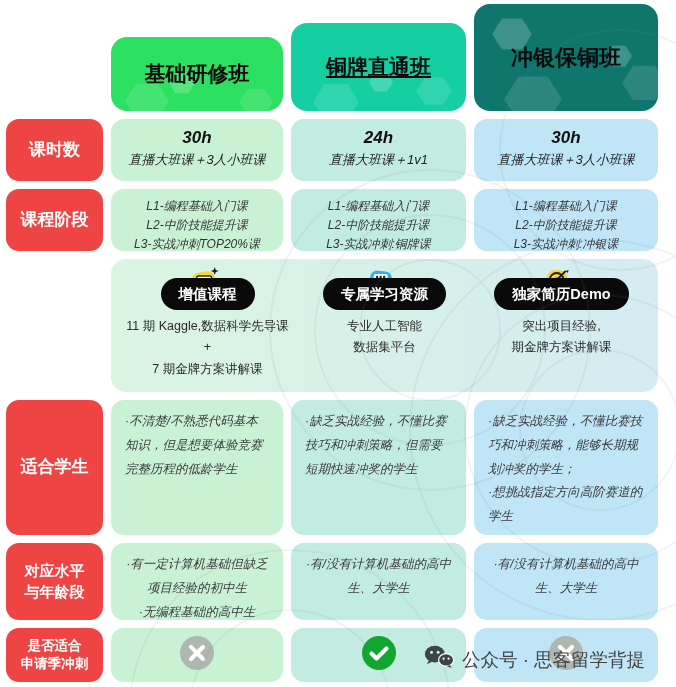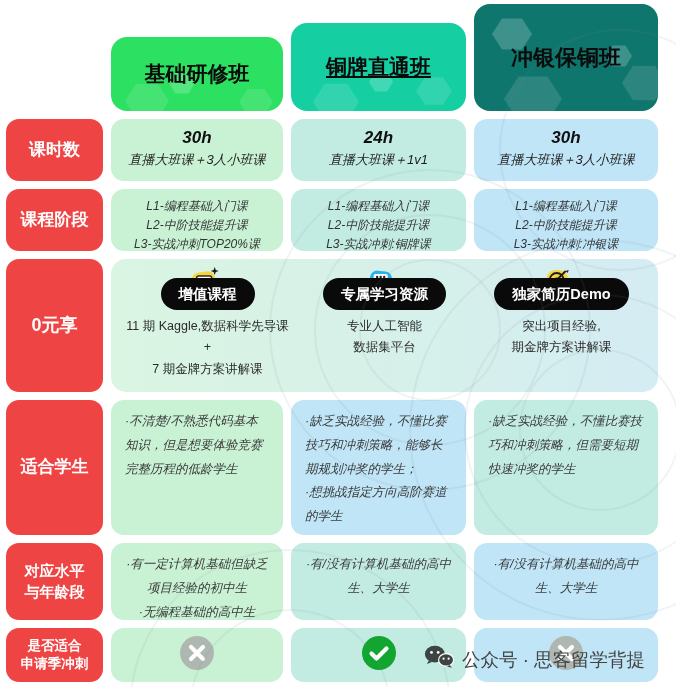--- a/index.html
+++ b/index.html
@@ -175,23 +175,20 @@
       <div class="stage-line">L1-编程基础入门课</div>
       <div class="stage-line">L2-中阶技能提升课</div>
       <div class="stage-line">L3-实战冲刺:铜牌课</div>
     </div>
     <div class="cell c3">
       <div class="stage-line">L1-编程基础入门课</div>
       <div class="stage-line">L2-中阶技能提升课</div>
       <div class="stage-line">L3-实战冲刺:冲银课</div>
     </div>
 
-    <div class="rlabel free">
-      <span>0元享</span>
-    </div>
     <div class="free-panel">
 
       <div class="free-group">
         <div class="badge-wrap">
           <span class="badge-icon">
             <svg width="36" height="36" viewBox="0 0 36 36">
               <rect x="6" y="9" width="24" height="21" rx="8" fill="#F6D63C" transform="rotate(-10 18 19)"></rect>
               <rect x="11" y="13" width="15" height="12" rx="2" fill="#ffffff" stroke="#2b2b2b" stroke-width="1.4"></rect>
               <line x1="14" y1="17" x2="23" y2="17" stroke="#2b2b2b" stroke-width="1.3"></line>
               <line x1="14" y1="20.5" x2="23" y2="20.5" stroke="#2b2b2b" stroke-width="1.3"></line>
@@ -248,27 +245,27 @@
 
     </div>
 
     <div class="rlabel">
       <span>适合学生</span>
     </div>
     <div class="cell c1 bullets">
       <div class="bullet-line">·不清楚/不熟悉代码基本知识，但是想要体验竞赛完整历程的低龄学生</div>
 
     </div>
+    <div class="cell c2 bullets">
+      <div class="bullet-line">·缺乏实战经验，不懂比赛技巧和冲刺策略，但需要短期快速冲奖的学生</div>
+
+    </div>
     <div class="cell c3 bullets">
       <div class="bullet-line">·缺乏实战经验，不懂比赛技巧和冲刺策略，能够长期规划冲奖的学生；</div>
       <div class="bullet-line">·想挑战指定方向高阶赛道的学生</div>
-    </div>
-    <div class="cell c2 bullets">
-      <div class="bullet-line">·缺乏实战经验，不懂比赛技巧和冲刺策略，但需要短期快速冲奖的学生</div>
-
     </div>
 
     <div class="rlabel small">
       <span>对应水平</span>
       <span>与年龄段</span>
     </div>
     <div class="cell c1 bullets centered">
       <div class="bullet-line">·有一定计算机基础但缺乏项目经验的初中生</div>
       <div class="bullet-line">·无编程基础的高中生</div>
     </div>

